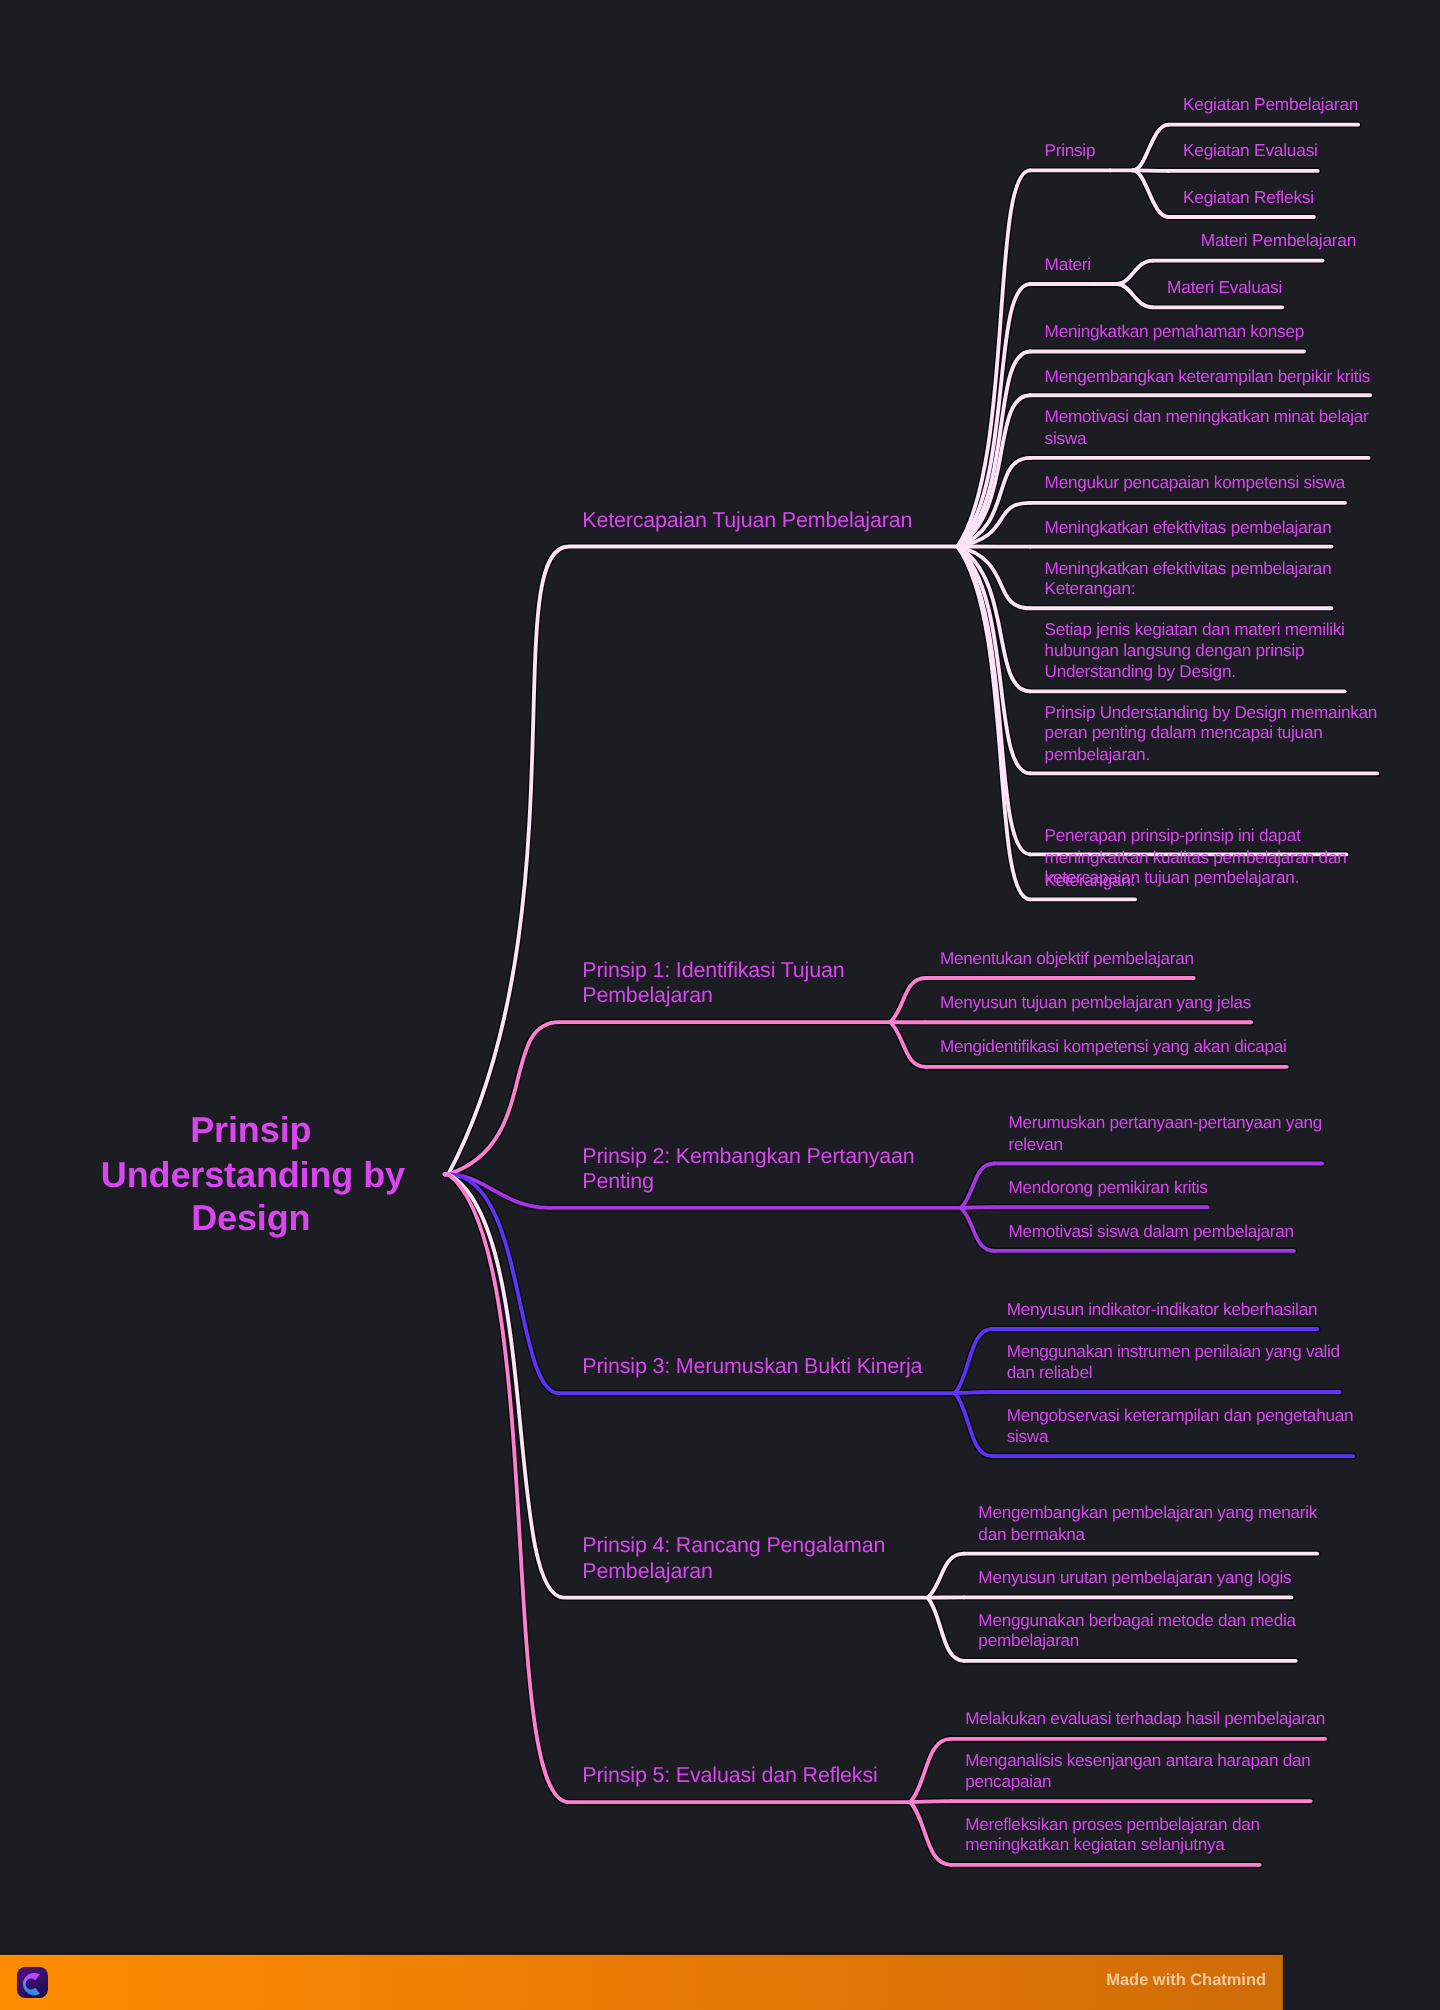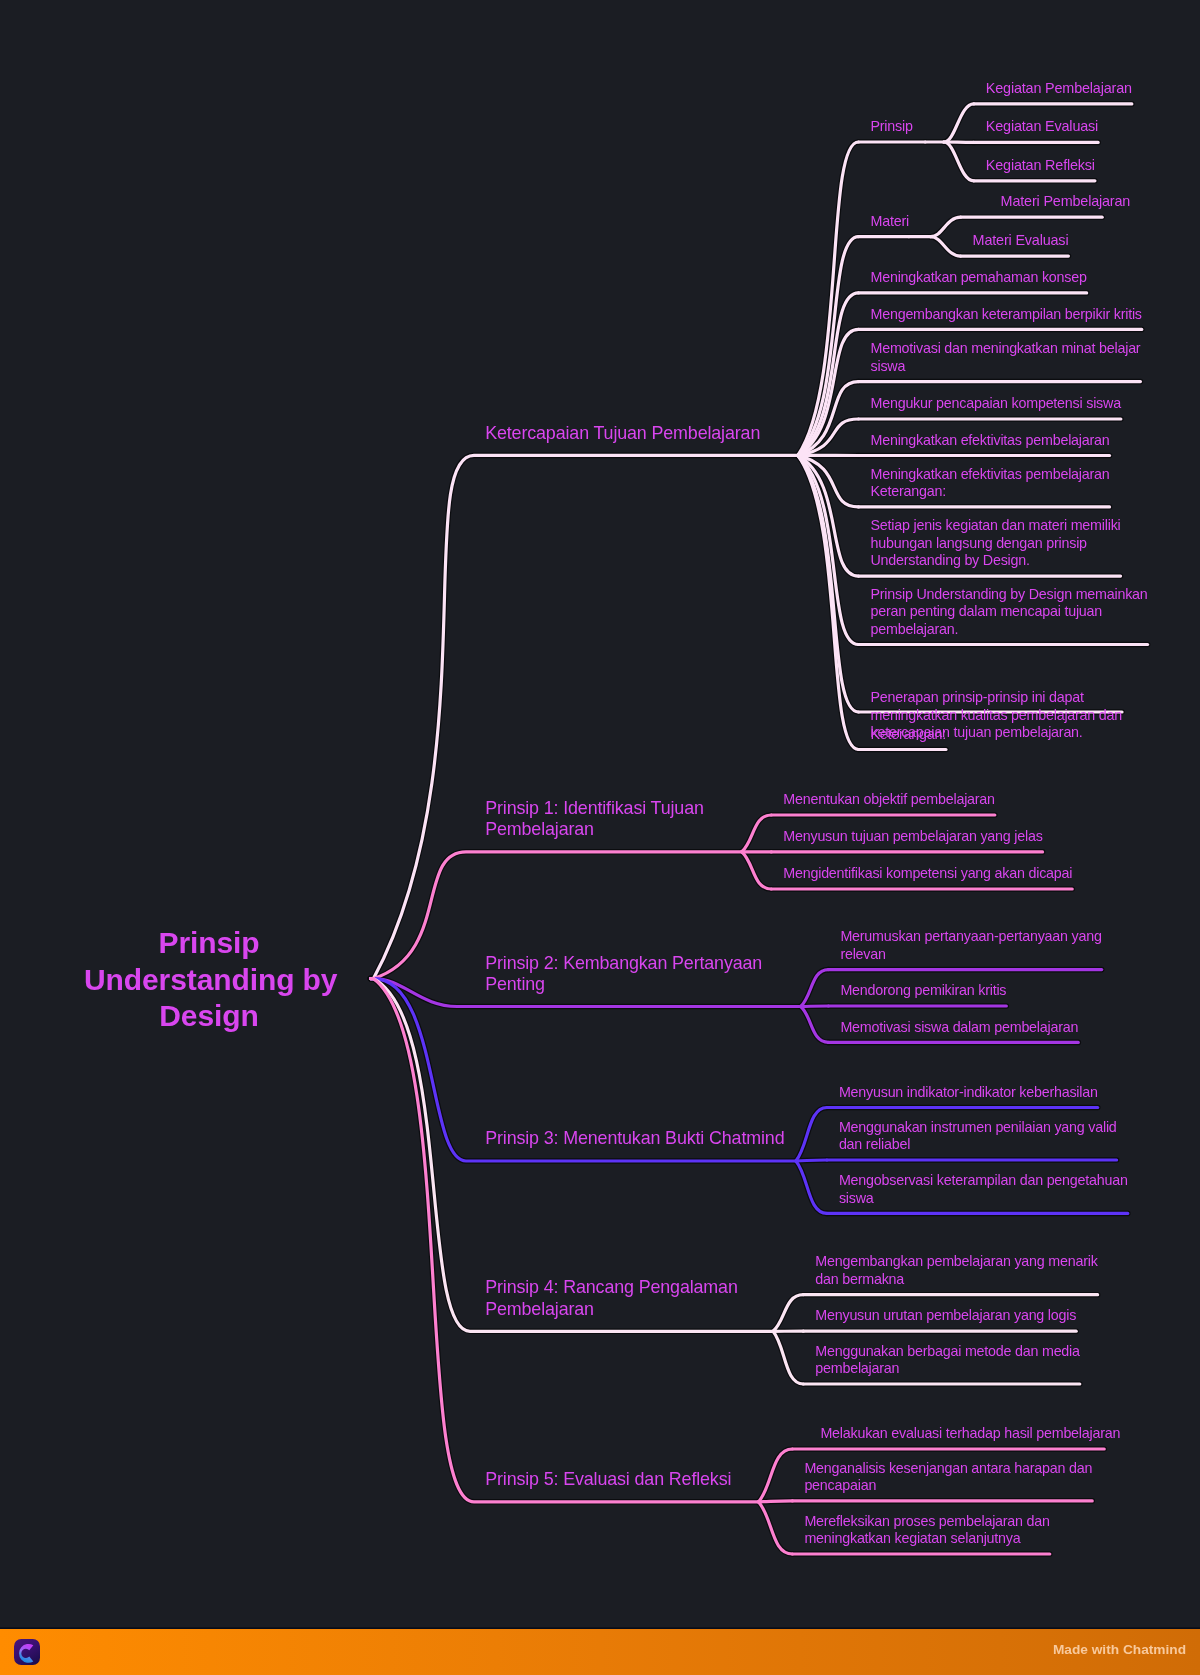--- a/index.html
+++ b/index.html
@@ -7,21 +7,21 @@
   body{width:1200px;height:1675px;background:#1b1d23;overflow:hidden;
        font-family:"Liberation Sans",sans-serif;}
   #stage{position:relative;width:1200px;height:1675px;background:#1b1d23;overflow:hidden;}
   #links{position:absolute;left:0;top:0;}
   .nd{position:absolute;color:#d946ef;white-space:pre;}
   .nd.l0{font-weight:700;font-size:30px;line-height:36.5px;text-align:center;
          letter-spacing:-0.1px;}
   .nd.l1{font-size:17.9px;line-height:21.4px;letter-spacing:-0.14px;}
   .nd.l2{font-size:14.3px;line-height:17.4px;letter-spacing:-0.22px;}
   .nd.l3{font-size:14.4px;line-height:18px;letter-spacing:-0.17px;}
-  #footer{position:absolute;left:0;top:1629px;width:1200px;height:46px;
+  #footer{position:absolute;left:0;top:1629px;width:1069px;height:46px;
           background:linear-gradient(90deg,#ff8c00 0%,#e87b06 50%,#d06c06 100%);
           box-shadow:0 -1.6px 0 #090c18;}
   #brand{position:absolute;right:14px;top:13.2px;font-size:13.7px;font-weight:700;
          color:#f8c99c;letter-spacing:0;}
   #logo{position:absolute;left:13.6px;top:10px;}
 </style>
 </head>
 <body>
 
 <div id="stage">
@@ -209,35 +209,35 @@
 Pembelajaran</div>
     <div class="nd l2" style="left: 783.3px; top: 791.1px;">Menentukan objektif pembelajaran</div>
     <div class="nd l2" style="left: 783.3px; top: 828px;">Menyusun tujuan pembelajaran yang jelas</div>
     <div class="nd l2" style="left: 783.3px; top: 865.1px;">Mengidentifikasi kompetensi yang akan dicapai</div>
     <div class="nd l1" style="left: 485.2px; top: 952.5px;">Prinsip 2: Kembangkan Pertanyaan
 Penting</div>
     <div class="nd l2" style="left: 840.4px; top: 928.3px;">Merumuskan pertanyaan-pertanyaan yang
 relevan</div>
     <div class="nd l2" style="left: 840.4px; top: 982.1px;">Mendorong pemikiran kritis</div>
     <div class="nd l2" style="left: 840.4px; top: 1018.5px;">Memotivasi siswa dalam pembelajaran</div>
-    <div class="nd l1" style="left: 485.2px; top: 1128.4px;">Prinsip 3: Menentukan Bukti Chatmind</div>
+    <div class="nd l1" style="left: 485.2px; top: 1128.4px;">Prinsip 3: Merumuskan Bukti Kinerja</div>
     <div class="nd l2" style="left: 838.9px; top: 1083.6px;">Menyusun indikator-indikator keberhasilan</div>
     <div class="nd l2" style="left: 838.9px; top: 1118.7px;">Menggunakan instrumen penilaian yang valid
 dan reliabel</div>
     <div class="nd l2" style="left: 838.9px; top: 1172.1px;">Mengobservasi keterampilan dan pengetahuan
 siswa</div>
     <div class="nd l1" style="left: 485.2px; top: 1277.3px;">Prinsip 4: Rancang Pengalaman
 Pembelajaran</div>
     <div class="nd l2" style="left: 815.3px; top: 1253.4px;">Mengembangkan pembelajaran yang menarik
 dan bermakna</div>
     <div class="nd l2" style="left: 815.3px; top: 1307.3px;">Menyusun urutan pembelajaran yang logis</div>
     <div class="nd l2" style="left: 815.3px; top: 1342.7px;">Menggunakan berbagai metode dan media
 pembelajaran</div>
     <div class="nd l1" style="left: 485.2px; top: 1469.2px;">Prinsip 5: Evaluasi dan Refleksi</div>
-    <div class="nd l2" style="left: 804.4px; top: 1425.1px; margin-left: 16px;">Melakukan evaluasi terhadap hasil pembelajaran</div>
+    <div class="nd l2" style="left: 804.4px; top: 1425.1px;">Melakukan evaluasi terhadap hasil pembelajaran</div>
     <div class="nd l2" style="left: 804.4px; top: 1459.6px;">Menganalisis kesenjangan antara harapan dan
 pencapaian</div>
     <div class="nd l2" style="left: 804.4px; top: 1512.7px;">Merefleksikan proses pembelajaran dan
 meningkatkan kegiatan selanjutnya</div>
   </div>
   <div id="footer">
     <svg id="logo" width="26" height="26" viewBox="0 0 26 26">
       <defs>
         <linearGradient id="lgbg" x1="0.12" y1="0" x2="0.78" y2="1">
           <stop offset="0" stop-color="#481579"></stop>

